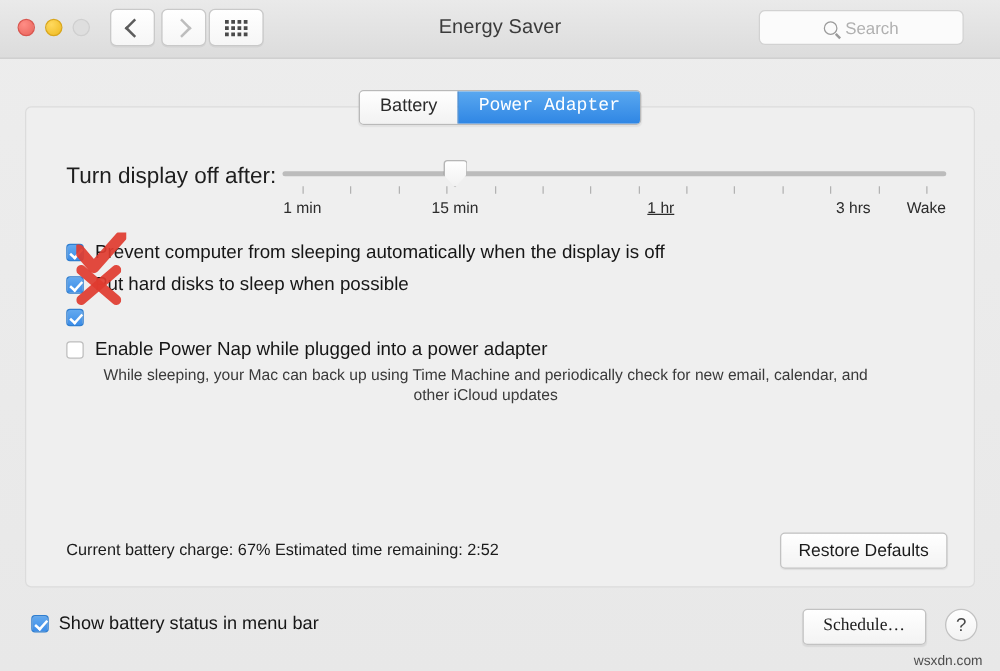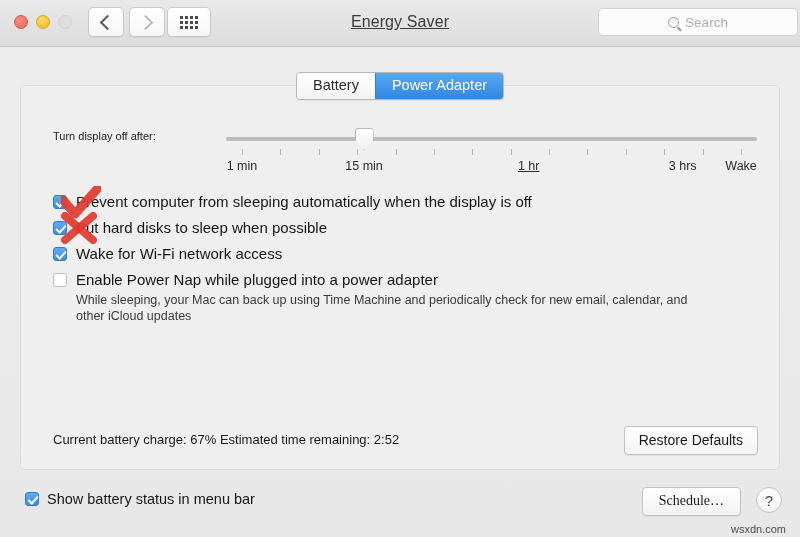--- a/index.html
+++ b/index.html
@@ -98,28 +98,27 @@
   }
   .dotgrid i { display: block; width: 3px; height: 3px; background: #4a4a4a; }
 
   #win-title {
     position: absolute;
     left: 0; right: 0; top: 13px;
     text-align: center;
     font-size: 16px;
     color: #3b3b3b;
     letter-spacing: 0.1px;
-    text-decoration: underline;
   }
 
   #search-field {
     position: absolute;
-    right: 2px;
+    right: 29px;
     top: 8px;
-    width: 200px;
+    width: 164px;
     height: 28px;
     border-radius: 5px;
     background: #fbfbfb;
     border: 1px solid #d2d2d2;
     box-sizing: border-box;
     display: flex;
     align-items: center;
     justify-content: center;
     gap: 6px;
   }
@@ -164,21 +163,21 @@
   }
   .seg-item {
     padding: 4px 16px 5px;
     font-size: 14.5px;
     line-height: 17px;
     color: #2b2b2b;
     background: linear-gradient(#ffffff, #f2f2f2);
     box-sizing: border-box;
     text-align: right;
   }
-  .seg-item + .seg-item { border-left: 1px solid #b9b9b9; }
+  .seg-item + .seg-item { border-left: 1px solid #b9b9b9; font-family: Liberation Mono, monospace; }
   .seg-item.active {
     background: linear-gradient(#5aa8f0, #2f86e4);
     color: #ffffff;
     border-left-color: #2f7ed0;
   }
 
   
   #panel {
     position: absolute;
     left: 20px;
@@ -195,21 +194,21 @@
   #slider-row {
     position: absolute;
     left: 0; right: 0;
     top: 33px;
     height: 60px;
   }
   #slider-label {
     position: absolute;
     left: 32px;
     top: 11px;
-    font-size: 11px;
+    font-size: 18px;
     color: #1e1e1e;
   }
   #slider-track-wrap {
     position: absolute;
     left: 205px;
     right: 22px;
     top: 0;
   }
   #slider-track {
     position: absolute;
@@ -295,20 +294,21 @@
     font-size: 15px;
     color: #161616;
     line-height: 20px;
   }
   #powernap-desc {
     margin: 1px 0 0 23px;
     font-size: 12.5px;
     color: #3a3a3a;
     line-height: 16px;
     max-width: 625px;
+    text-align: center;
   }
 
   
   .annot {
     position: absolute;
     left: 8px;
     pointer-events: none;
   }
   .annot svg { display: block; }
 
@@ -500,21 +500,20 @@
         <span class="annot" style="top:-6px;">
           <svg width="36" height="32" viewBox="0 0 36 32">
             <path d="M4 4 L32 28" stroke="#e03b2f" stroke-width="8" fill="none" stroke-linecap="round" opacity="0.92"></path>
             <path d="M32 4 L4 28" stroke="#e03b2f" stroke-width="8" fill="none" stroke-linecap="round" opacity="0.92"></path>
           </svg>
         </span>
       </div>
 
       <div class="opt-row">
         <span class="cbox on"></span>
-        <span class="opt-label">Wake for Wi-Fi network access</span>
       </div>
 
       <div class="opt-row" style="margin-bottom:0;">
         <span class="cbox off"></span>
         <span class="opt-label">Enable Power Nap while plugged into a power adapter</span>
       </div>
 
       <div id="powernap-desc">While sleeping, your Mac can back up using Time Machine and periodically check for new email, calendar, and other iCloud updates</div>
     </div>
 

